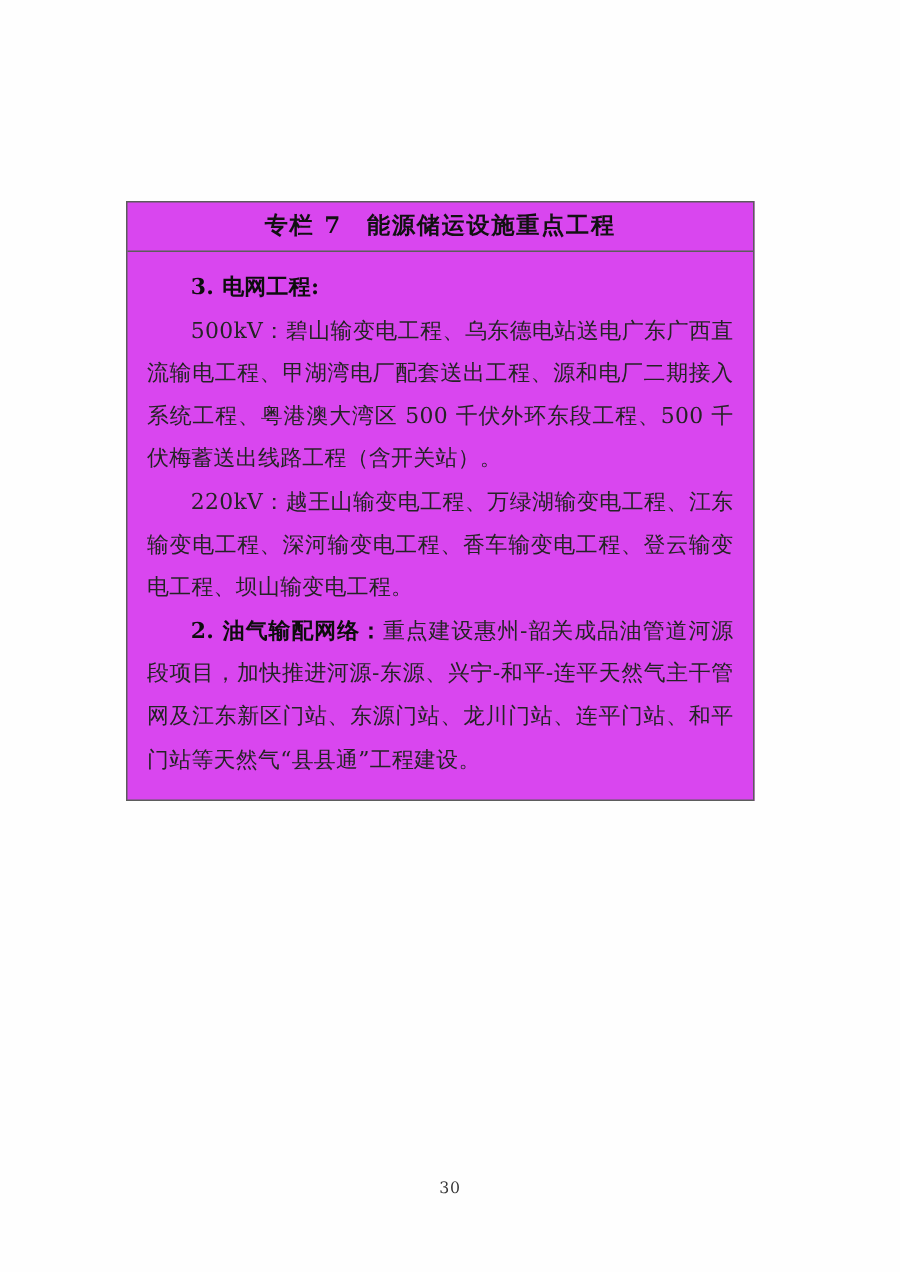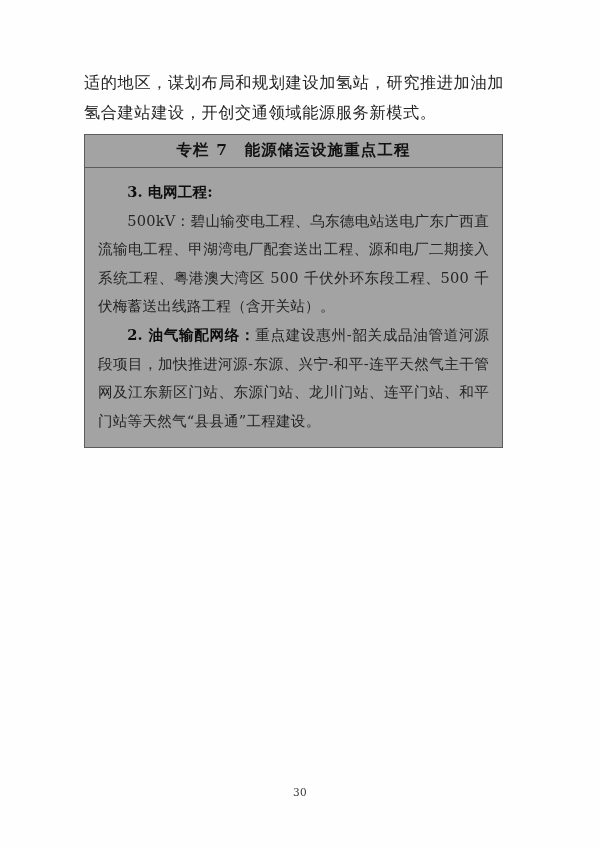--- a/index.html
+++ b/index.html
@@ -44,21 +44,21 @@
   }
 
   
   .feature-box {
     position: absolute;
     left: 84px;
     top: 134px;
     width: 419px;
     border: 1px solid #5c5c5c;
     box-sizing: border-box;
-    background: #a3a3a3;
+    background: #d946ef;
   }
 
   .box-header {
     border-bottom: 1px solid #5c5c5c;
     text-align: center;
     padding: 5px 0 6px 0;
     font-weight: bold;
     font-size: 15.4px;
     letter-spacing: 1.2px;
     color: #111;
@@ -98,36 +98,34 @@
     font-size: 10.5px;
     color: #3a3a3a;
     letter-spacing: 0.4px;
   }
 </style>
 </head>
 <body>
 
 <div class="page">
 
-  <div class="intro">
-    <p>适的地区，谋划布局和规划建设加氢站，研究推进加油加氢合建站建设，开创交通领域能源服务新模式。</p>
-  </div>
 
   <div class="feature-box">
 
     <div class="box-header">专栏 7　能源储运设施重点工程</div>
 
     <div class="box-body">
 
       <p class="indent">
         <span class="lead">3. 电网工程:</span>
       </p>
 
       <p class="indent">500kV：碧山输变电工程、乌东德电站送电广东广西直流输电工程、甲湖湾电厂配套送出工程、源和电厂二期接入系统工程、粤港澳大湾区 500 千伏外环东段工程、500 千伏梅蓄送出线路工程（含开关站）。</p>
 
+      <p class="indent">220kV：越王山输变电工程、万绿湖输变电工程、江东输变电工程、深河输变电工程、香车输变电工程、登云输变电工程、坝山输变电工程。</p>
 
       <p class="indent">
         <span class="lead">2.</span><span class="lead">&nbsp;</span><span class="lead">油气输配网络：</span><span>重点建设惠州-韶关成品油管道河源段项目，加快推进河源-东源、兴宁-和平-连平天然气主干管网及江东新区门站、东源门站、龙川门站、连平门站、和平门站等天然气“县县通”工程建设。</span>
       </p>
 
 
 
 
     </div>
   </div>

